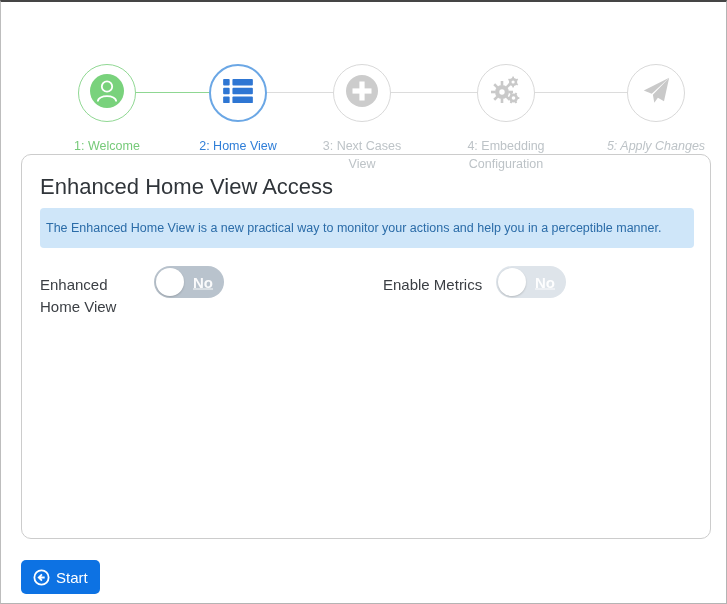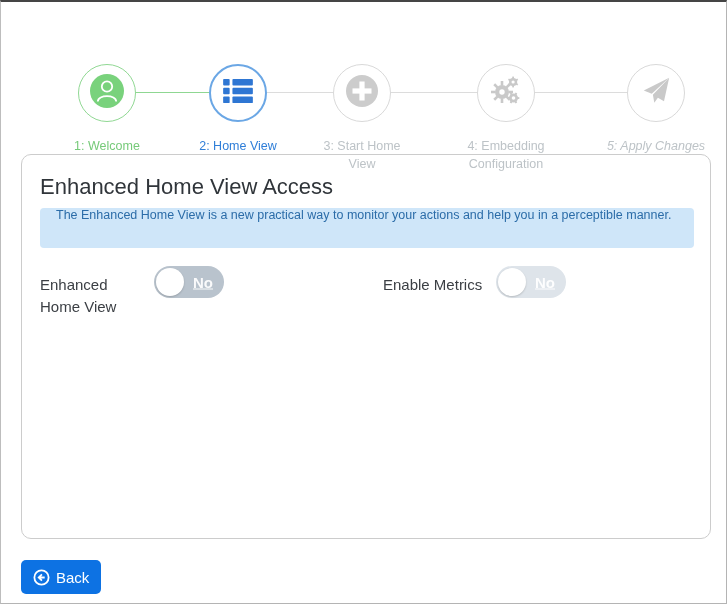--- a/index.html
+++ b/index.html
@@ -25,22 +25,22 @@
   .step.done  .step-label{ color:#76ca79; }
   .step.active .step-label{ color:#2f7ed8; }
   
   .card{
     position:absolute; left:20px; top:152px; width:690px; height:385px;
     background:#fff; border:1px solid #ccc; border-radius:10px;
   }
   .card-title{ position:absolute; left:18px; top:19px; font-size:22px; font-weight:400; color:#30353a; }
   .alert-info{
     position:absolute; left:18px; top:53px; width:654px; height:40px;
-    background:#cfe6f9; border-radius:4px; display:flex; align-items:flex-start;
-    padding-left:16px; font-size:12.5px; color:#2b6ca8;
+    background:#cfe6f9; border-radius:4px; display:flex; align-items:center;
+    padding-left:6px; font-size:12.5px; color:#2b6ca8;
   }
   .field-label{ position:absolute; font-size:15px; line-height:1.45; color:#3b3f44; }
   .lbl-1{ left:18px; top:119px; width:80px; }
   .lbl-2{ left:361px; top:119px; width:110px; }
   
   .toggle{
     position:absolute; top:111px; width:70px; height:32px; border-radius:16px;
     cursor:pointer;
   }
   .tg-1{ left:132px; background:#b9c3cd; }
@@ -105,21 +105,21 @@
     <div class="step" style="left:297px;top:18px;width:96px;">
       <div class="step-circle">
         <span>
           <svg width="34" height="34" viewBox="0 0 34 34">
             <circle cx="17" cy="17" r="16" fill="#cccccc"></circle>
             <rect x="14.4" y="7.5" width="5.2" height="19" fill="#fff"></rect>
             <rect x="7.5" y="14.4" width="19" height="5.2" fill="#fff"></rect>
           </svg>
         </span>
       </div>
-      <div class="step-label">3: Start Home View</div>
+      <div class="step-label">3: Next Cases View</div>
     </div>
 
     <div class="step" style="left:427px;top:18px;width:124px;">
       <div class="step-circle">
         <span>
           <svg width="36" height="36" viewBox="0 0 36 36" fill="#c9c9c9">
             <g>
               <rect x="12.7" y="8" width="2.6" height="4.5" transform="rotate(0 14 19)"></rect>
               <rect x="12.7" y="8" width="2.6" height="4.5" transform="rotate(45 14 19)"></rect>
               <rect x="12.7" y="8" width="2.6" height="4.5" transform="rotate(90 14 19)"></rect>
@@ -191,17 +191,17 @@
   </div>
 
   <div class="actions">
     <button class="btn">
       <span>
         <svg width="17" height="17" viewBox="0 0 16 16">
           <circle cx="8" cy="8" r="6.7" fill="none" stroke="#fff" stroke-width="1.7"></circle>
           <path d="M11 8 H5.6 M8.4 5.1 L5.4 8 l3 2.9" fill="none" stroke="#fff" stroke-width="1.7"></path>
         </svg>
       </span>
-      <span>Back</span>
+      <span>Start</span>
     </button>
   </div>
 
 </div>
 
 </body></html>

